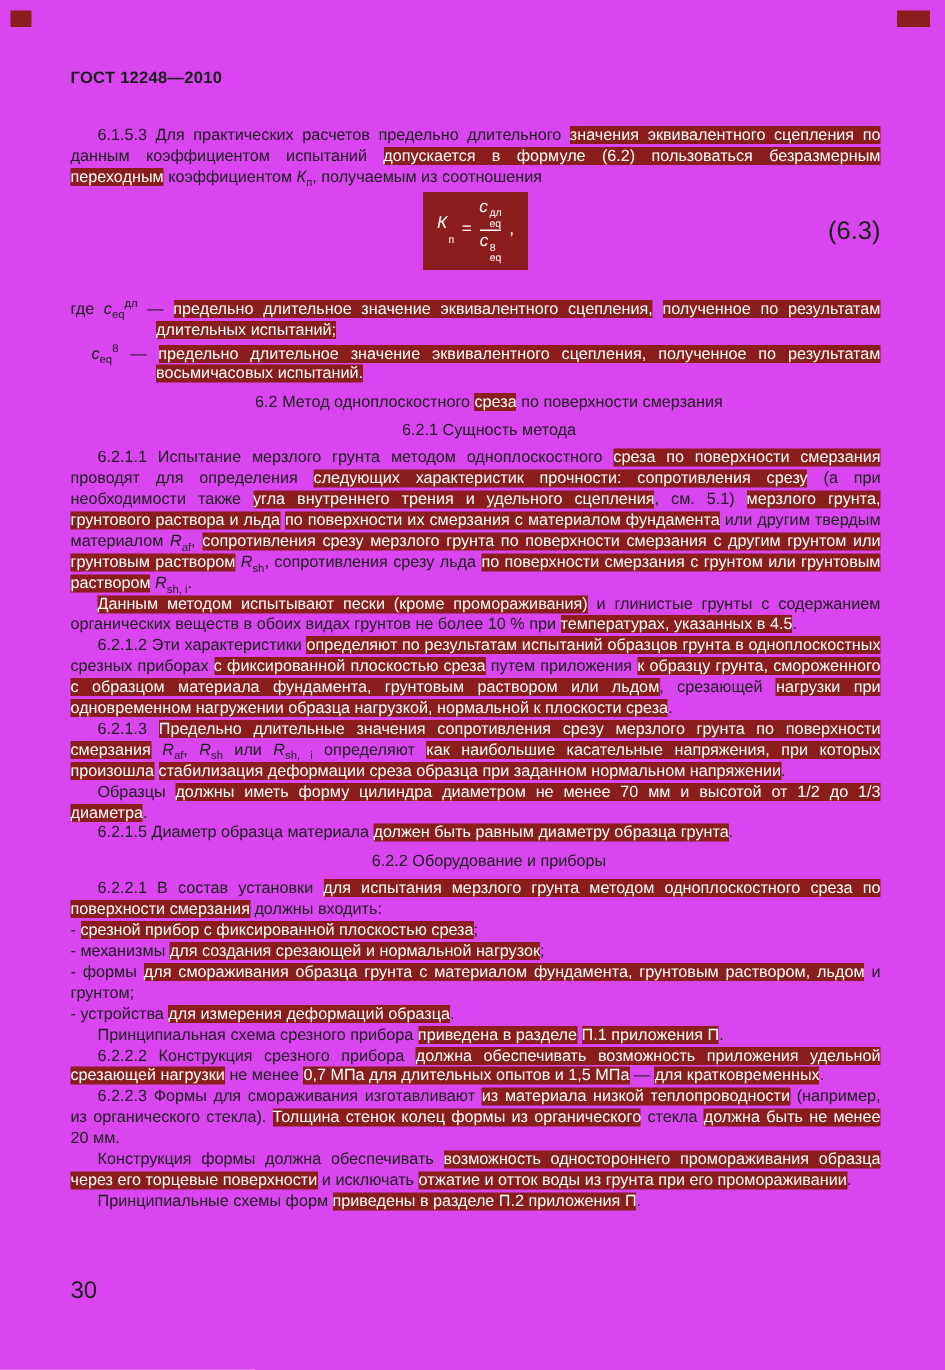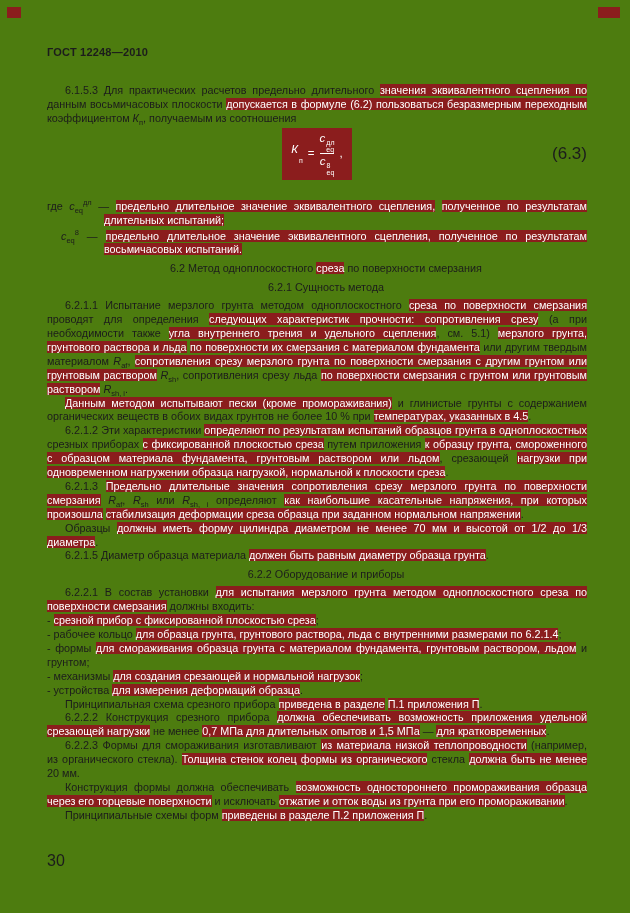--- a/index.html
+++ b/index.html
@@ -2,21 +2,21 @@
 <html style="--hl: #8b1d1d;"><head>
 <meta charset="utf-8">
 <style>
   * { box-sizing: border-box; }
   html, body { margin: 0; padding: 0; }
   body { background: #ffffff; }
   .page {
     position: relative;
     width: 630px;
     height: 913px;
-    background: #4d7c0f;
+    background: #d946ef;
     font-family: "Liberation Sans", sans-serif;
     color: #1c1c1c;
     overflow: hidden;
     padding-left: 24px;
   }
   .corner { position: absolute; top: 7px; height: 11px; background: var(--hl, #8b1d1d); }
   .corner-left { left: 7px; width: 14px; }
   .corner-right { right: 10px; width: 22px; }
   .header {
     position: absolute; left: 47px; top: 46px;
@@ -50,21 +50,21 @@
   .pagenum { position: absolute; left: 47px; top: 852px; font-size: 16px; }
 </style>
 </head>
 <body>
 
 <div class="page">
   <div class="corner corner-left"></div>
   <div class="corner corner-right"></div>
   <div class="header">ГОСТ 12248—2010</div>
   <div class="docbody">
-      <div class="blk p"><span>6.1.5.3 Для практических расчетов предельно длительного </span><span class="hl">значения эквивалентного сцепления по</span><span> данным восьмичасовых плоскости </span><span class="hl">допускается в формуле (6.2) пользоваться безразмерным переходным</span><span> коэффициентом </span><i>К</i><sub>п</sub><span>, получаемым из соотношения</span></div>
+      <div class="blk p"><span>6.1.5.3 Для практических расчетов предельно длительного </span><span class="hl">значения эквивалентного сцепления по</span><span> данным коэффициентом испытаний </span><span class="hl">допускается в формуле (6.2) пользоваться безразмерным переходным</span><span> коэффициентом </span><i>К</i><sub>п</sub><span>, получаемым из соотношения</span></div>
       <div class="formula-row">
         <span class="fbox hl">
           <span><i>К</i><span class="ss">
               <span>&nbsp;</span>
               <span>п</span>
             </span></span>
           <span>=</span>
           <span class="frac">
             <span class="num"><span><i>с</i><span class="ss">
                   <span>дл</span>
@@ -85,23 +85,22 @@
       <div class="blk h"><span>6.2.1 Сущность метода</span></div>
       <div class="blk p"><span>6.2.1.1 Испытание мерзлого грунта методом одноплоскостного </span><span class="hl">среза по поверхности смерзания</span><span> проводят для определения </span><span class="hl">следующих характеристик прочности: сопротивления срезу</span><span> (а при необходимости также </span><span class="hl">угла внутреннего трения и удельного сцепления</span><span>, см. 5.1) </span><span class="hl">мерзлого грунта, грунтового раствора и льда</span><span> </span><span class="hl">по поверхности их смерзания с материалом фундамента</span><span> или другим твердым материалом </span><i>R</i><sub>af</sub><span>, </span><span class="hl">сопротивления срезу мерзлого грунта по поверхности смерзания с другим грунтом или грунтовым раствором</span><span> </span><i>R</i><sub>sh</sub><span>, сопротивления срезу льда </span><span class="hl">по поверхности смерзания с грунтом или грунтовым раствором</span><span> </span><i>R</i><sub>sh, i</sub><span>.</span></div>
       <div class="blk p"><span class="hl">Данным методом испытывают пески (кроме промораживания)</span><span> и глинистые грунты с содержанием органических веществ в обоих видах грунтов не более 10 %  при </span><span class="hl">температурах, указанных в 4.5</span><span>.</span></div>
       <div class="blk p"><span>6.2.1.2 Эти характеристики </span><span class="hl">определяют по результатам испытаний образцов грунта в одноплоскостных</span><span> срезных приборах </span><span class="hl">с фиксированной плоскостью среза</span><span> путем приложения </span><span class="hl">к образцу грунта, смороженного с образцом материала фундамента, грунтовым раствором или льдом</span><span>, срезающей </span><span class="hl">нагрузки при одновременном нагружении образца нагрузкой, нормальной к плоскости среза</span><span>.</span></div>
       <div class="blk p"><span>6.2.1.3 </span><span class="hl">Предельно длительные значения сопротивления срезу мерзлого грунта по поверхности смерзания</span><span> </span><i>R</i><sub>af</sub><span>, </span><i>R</i><sub>sh</sub><span> или </span><i>R</i><sub>sh, i</sub><span>  определяют </span><span class="hl">как наибольшие касательные напряжения, при которых произошла</span><span> </span><span class="hl">стабилизация деформации среза образца при заданном нормальном напряжении</span><span>.</span></div>
       <div class="blk p"><span>Образцы </span><span class="hl">должны иметь форму цилиндра диаметром не менее 70 мм и высотой от 1/2 до 1/3 диаметра</span><span>.</span></div>
       <div class="blk p"><span>6.2.1.5 Диаметр образца материала </span><span class="hl">должен быть равным диаметру образца грунта</span><span>.</span></div>
       <div class="blk h"><span>6.2.2 Оборудование и приборы</span></div>
       <div class="blk p"><span>6.2.2.1 В состав установки </span><span class="hl">для испытания мерзлого грунта методом одноплоскостного среза по поверхности смерзания</span><span> должны входить:</span></div>
       <div class="blk li"><span>- </span><span class="hl">срезной прибор с фиксированной плоскостью среза</span><span>;</span></div>
-      <div class="blk li"><span>- рабочее кольцо </span><span class="hl">для образца грунта, грунтового раствора, льда с внутренними размерами по 6.2.1.4</span><span>;</span></div>
+      <div class="blk li"><span>- механизмы </span><span class="hl">для создания срезающей и нормальной нагрузок</span><span>;</span></div>
       <div class="blk li"><span>- формы </span><span class="hl">для смораживания образца грунта с материалом фундамента, грунтовым раствором, льдом</span><span> и грунтом;</span></div>
-      <div class="blk li"><span>- механизмы </span><span class="hl">для создания срезающей и нормальной нагрузок</span><span>;</span></div>
       <div class="blk li"><span>- устройства </span><span class="hl">для измерения деформаций образца</span><span>.</span></div>
       <div class="blk p"><span>Принципиальная схема срезного прибора </span><span class="hl">приведена в разделе</span><span> </span><span class="hl">П.1 приложения П</span><span>.</span></div>
       <div class="blk p"><span>6.2.2.2 Конструкция срезного прибора </span><span class="hl">должна обеспечивать возможность приложения удельной срезающей нагрузки</span><span> не менее </span><span class="hl">0,7 МПа для длительных опытов и 1,5 МПа</span><span> — </span><span class="hl">для кратковременных</span><span>.</span></div>
       <div class="blk p"><span>6.2.2.3 Формы для смораживания изготавливают </span><span class="hl">из материала низкой теплопроводности</span><span> (например, из органического стекла). </span><span class="hl">Толщина стенок колец формы из органического</span><span> стекла </span><span class="hl">должна быть не менее</span><span> 20 мм.</span></div>
       <div class="blk p"><span>Конструкция формы должна обеспечивать </span><span class="hl">возможность одностороннего промораживания образца через его торцевые поверхности</span><span> и исключать </span><span class="hl">отжатие и отток воды из грунта при его промораживании</span><span>.</span></div>
       <div class="blk p"><span>Принципиальные схемы форм </span><span class="hl">приведены в разделе П.2 приложения П</span><span>.</span></div>
     </div>
   <div class="pagenum">30</div>
 </div>
 

